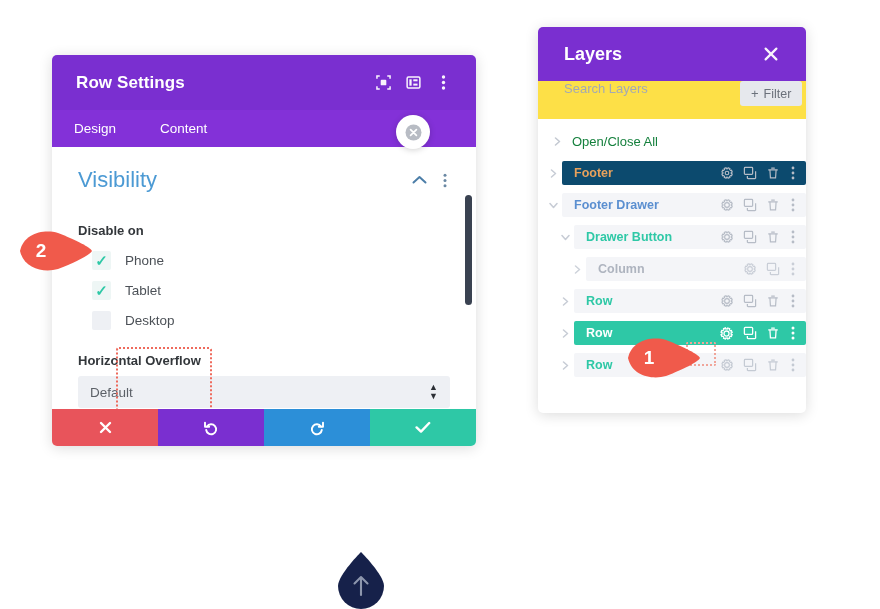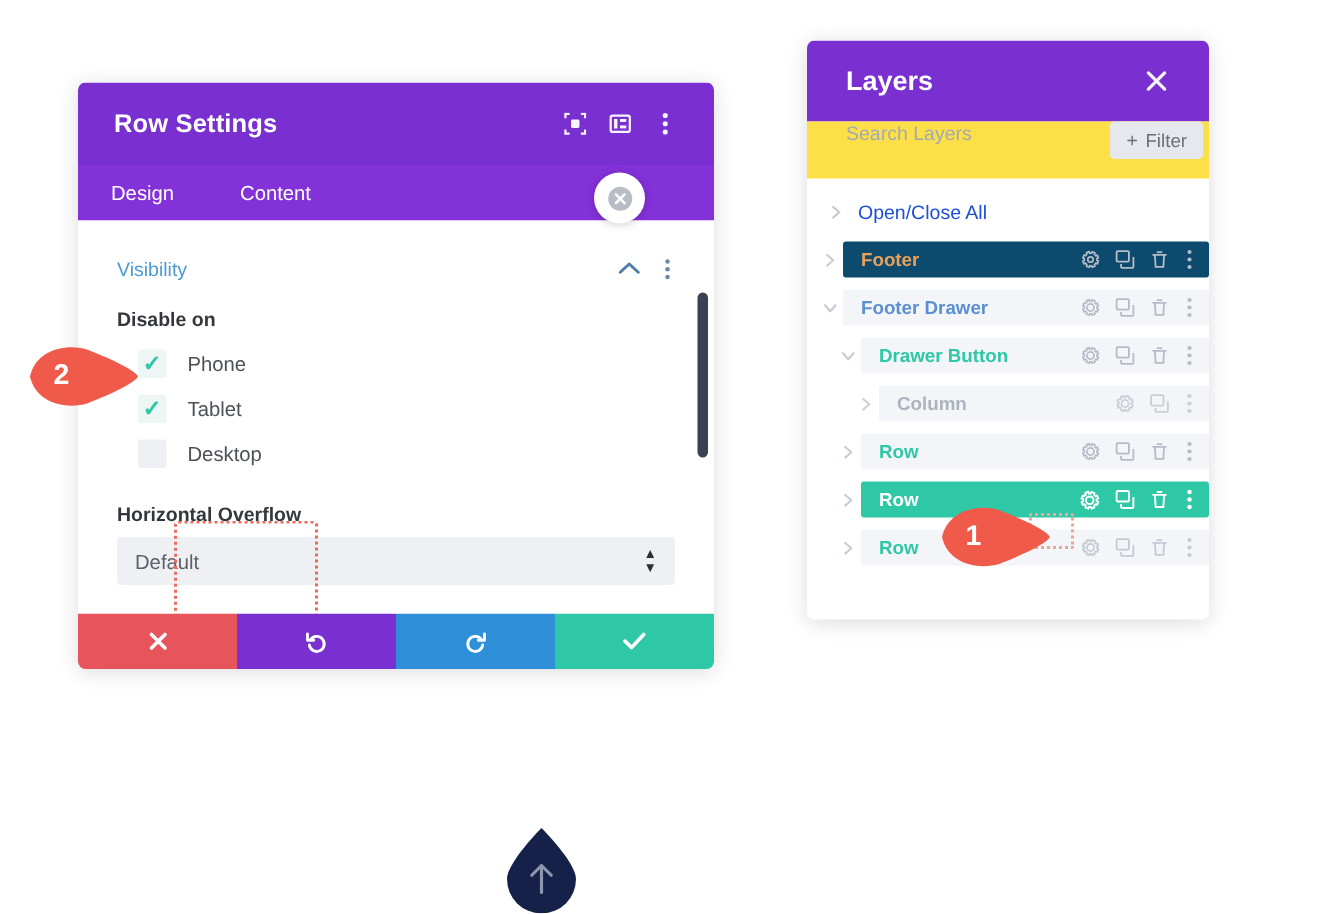--- a/index.html
+++ b/index.html
@@ -66,38 +66,38 @@
     background: #fff;
   }
   #section-head {
     display: flex;
     align-items: center;
     padding: 20px 18px 10px 26px;
   }
   #section-title {
     flex: 1;
     color: #4c9ad4;
-    font-size: 13px;
+    font-size: 22px;
   }
   .sec-ico { width: 26px; height: 24px; display:flex; align-items:center; justify-content:center; cursor: pointer; }
 
   #disable-group {
     position: absolute;
     left: 64px; top: 200px;
     width: 96px; height: 78px;
     border: 2px dotted #ee6a5c;
     border-radius: 3px;
     pointer-events: none;
   }
   #fields { padding: 0 26px; }
   .field-label {
     font-size: 13px;
     color: #33373b;
     font-weight: bold;
-    margin: 4px 0 8px 0;
+    margin: 20px 0 8px 0;
   }
   #checks { margin-left: 14px; }
   .check-row {
     display: flex;
     align-items: center;
     height: 29px;
     margin-bottom: 1px;
     cursor: pointer;
   }
   .cbox {
@@ -431,21 +431,21 @@
   </div>
 
   <div id="layers-list">
 
     <div class="layer-row">
       <div class="arrow-cell" style="margin-left:10px;">
         <svg width="7" height="9" viewBox="0 0 7 9">
             <path d="M1.5 1l4 3.5-4 3.5" fill="none" stroke="#c3c8d1" stroke-width="1.5" stroke-linecap="round" stroke-linejoin="round"></path>
           </svg>
       </div>
-      <div class="lname" style="color:#1d4ed8;font-weight:normal;font-size:13px;padding-left:6px;">Open/Close All</div>
+      <div class="lname" style="color:#15803d;font-weight:normal;font-size:13px;padding-left:6px;">Open/Close All</div>
     </div>
 
     <div class="layer-row">
       <div class="arrow-cell ind-0">
         <svg width="7" height="9" viewBox="0 0 7 9">
             <path d="M1.5 1l4 3.5-4 3.5" fill="none" stroke="#c7ccd5" stroke-width="1.5" stroke-linecap="round" stroke-linejoin="round"></path>
           </svg>
       </div>
       <div class="lbody" style="background:#0c4a6e;">
         <div class="lname" style="color:#e8a15c;">Footer</div>

